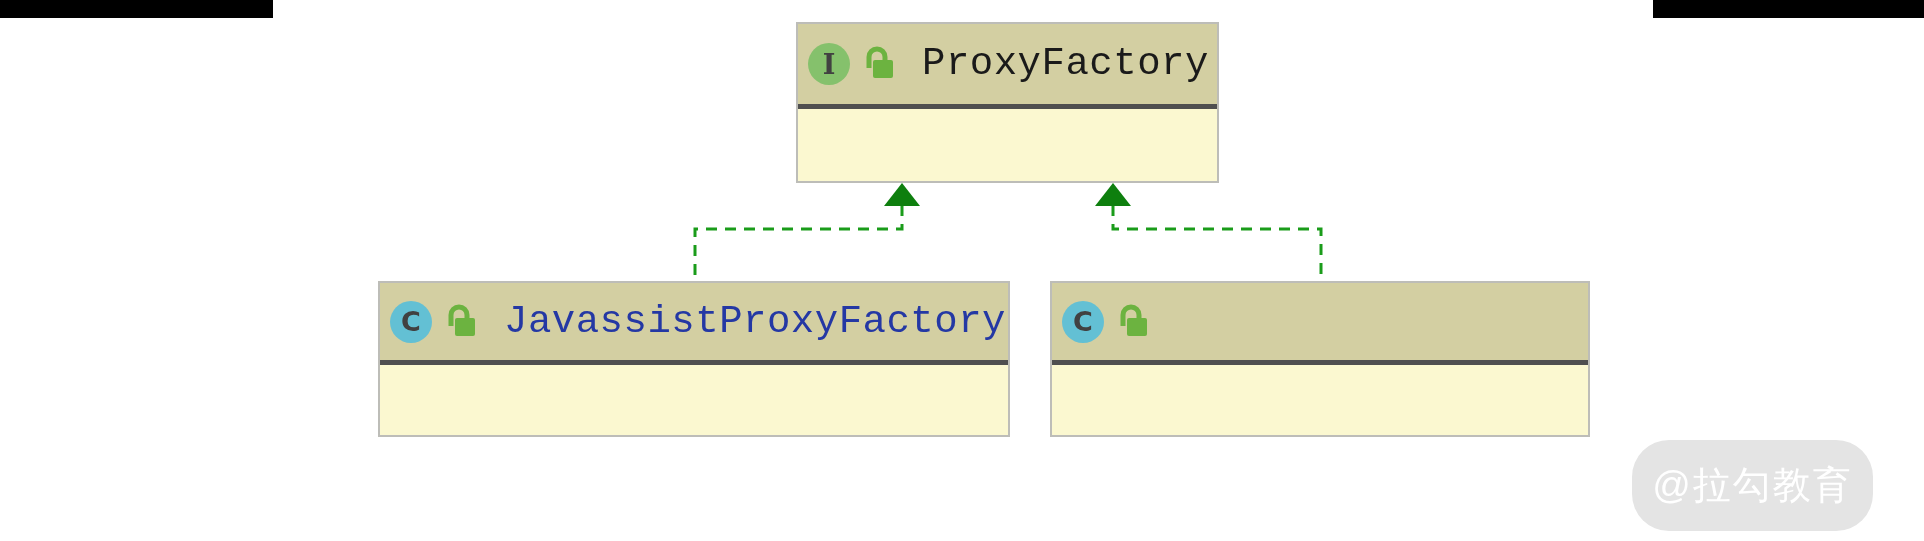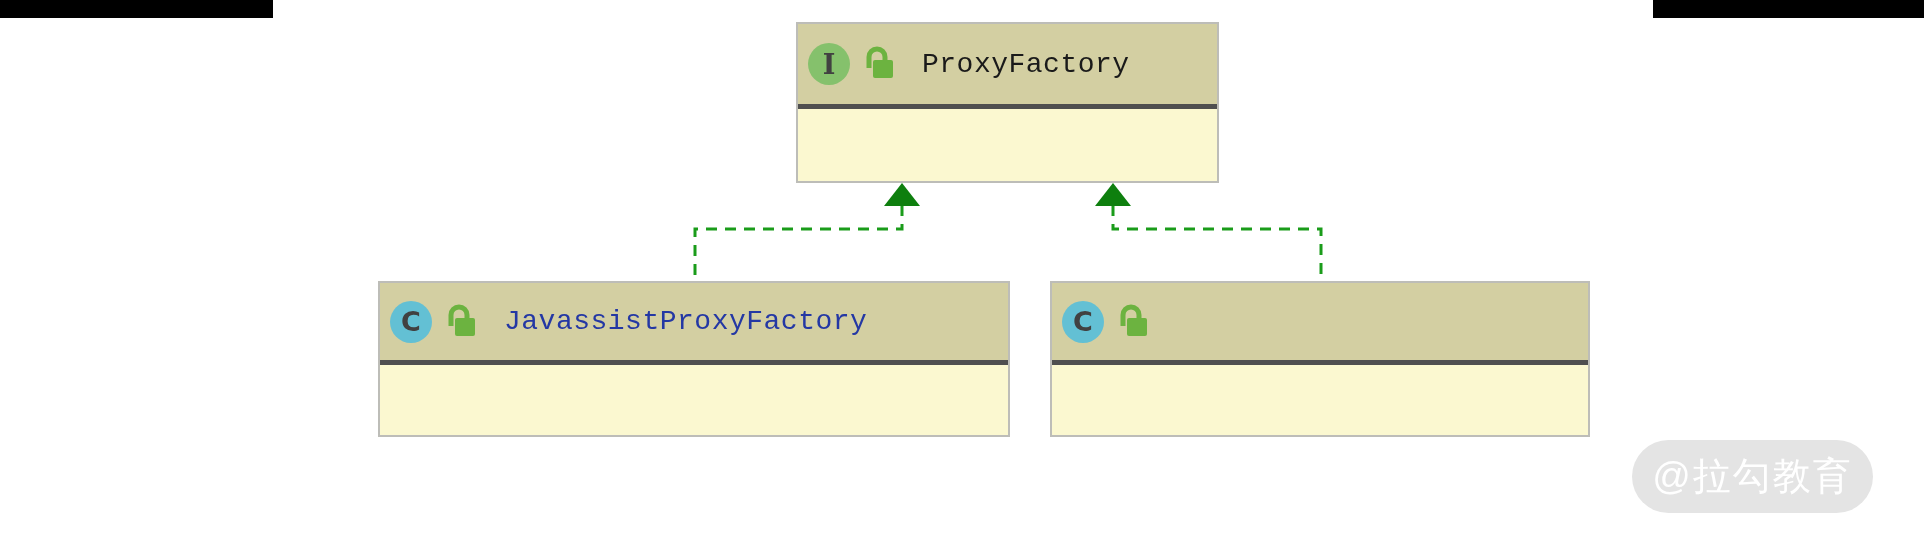--- a/index.html
+++ b/index.html
@@ -83,32 +83,32 @@
   .interface-circle { background: var(--interface-icon-bg, #85c16c); font-family: "DejaVu Serif", serif; }
   .class-circle     { background: var(--class-icon-bg, #63c0d4);     font-family: "DejaVu Sans", sans-serif; }
 
   .lock-icon { margin-left: 14px; flex: 0 0 auto; }
   .lock-icon .lock-fill   { fill: var(--lock-icon, #6cb340); }
   .lock-icon .lock-stroke { stroke: var(--lock-icon, #6cb340); fill: none; stroke-width: 5; }
 
   .node-title {
     margin-left: 28px;
     font-family: "Liberation Mono", "DejaVu Sans Mono", monospace;
-    font-size: 28px;
+    font-size: 39px;
     white-space: nowrap;
     letter-spacing: 0.5px;
   }
   .interface-title { color: var(--interface-title, #1a1a1a); }
   .class-title     { color: var(--class-title, #2438a4); }
 
   
   .watermark {
     position: absolute;
     left: 1632px; top: 440px;
-    width: 241px; height: 73px;
+    width: 241px; height: 91px;
     border-radius: 37px;
     background: var(--watermark-bg, #e4e4e4);
     display: flex;
     align-items: center;
     justify-content: center;
   }
   .watermark span {
     color: var(--watermark-text, #ffffff);
     font-size: 38px;
     font-family: "Liberation Sans", sans-serif;

